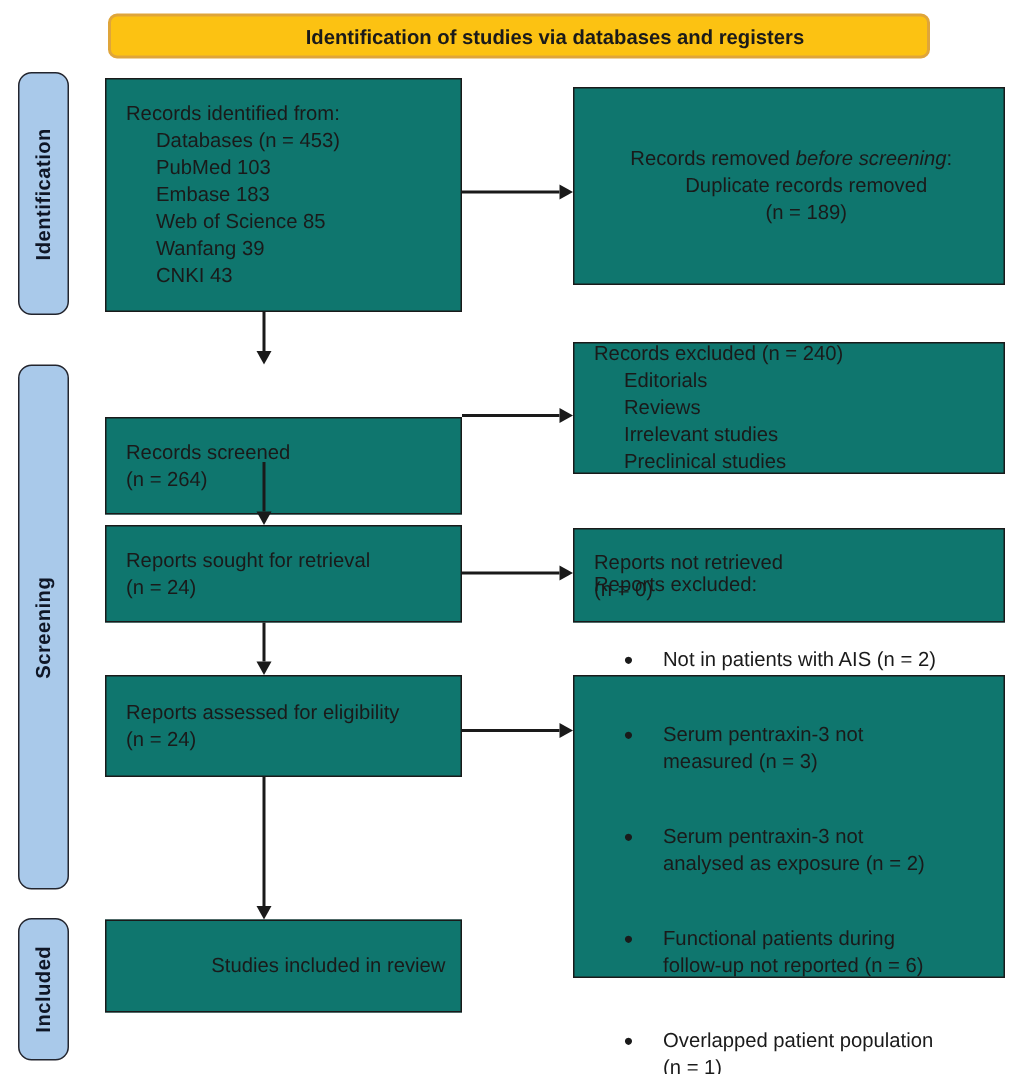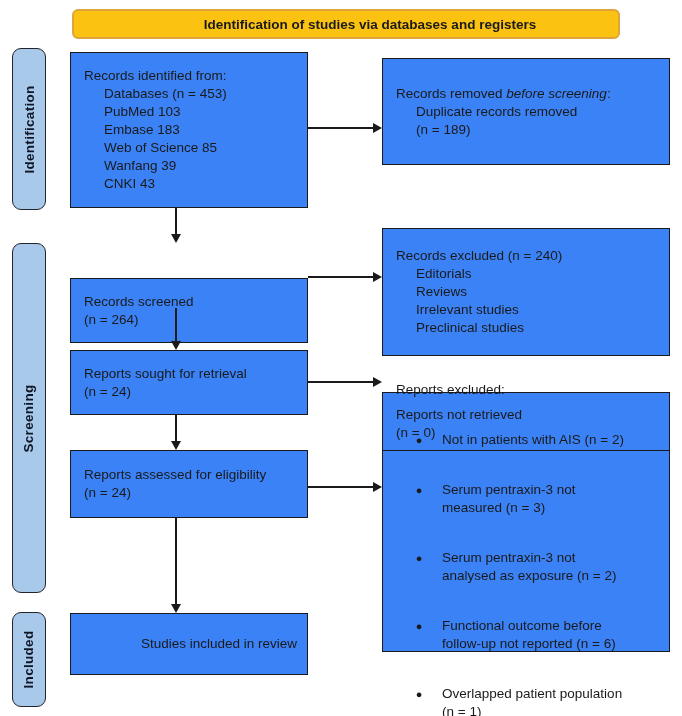--- a/index.html
+++ b/index.html
@@ -30,35 +30,35 @@
   }
   .stage span{
     transform:rotate(-90deg);white-space:nowrap;
     font-weight:bold;font-size:13.5px;letter-spacing:.3px;color:#0F1626;
   }
   .stage.identification{top:48px;height:162px;}
   .stage.screening{top:243px;height:350px;}
   .stage.included{top:612px;height:95px;}
 
   .box{
-    position:absolute;background:#3b82f6;border:1.5px solid var(--box-border);
+    position:absolute;background:#0f766e;border:1.5px solid var(--box-border);
     box-sizing:border-box;font-size:13.5px;line-height:18px;
     display:flex;flex-direction:column;justify-content:center;
     padding:8px 10px 8px 13px;
   }
   .col-l{left:70px;width:238px;}
   .col-r{left:382px;width:288px;}
   .b1{top:52px;height:156px;}
   .b2{top:243px;height:65px;margin-top:35px;}
   .b3{top:350px;height:65px;}
   .b4{top:450px;height:68px;}
   .b5{top:613px;height:62px;align-items:flex-end;}
-  .r1{top:58px;height:107px;}
-  .r2{top:228px;height:128px;}
-  .r3{top:352px;height:63px;margin-top:40px;}
+  .r1{top:58px;height:132px;align-items:center;}
+  .r2{top:228px;height:88px;}
+  .r3{top:352px;height:63px;}
   .r4{top:450px;height:202px;gap:32px;}
 
   .indent{padding-left:20px;}
   .it{font-style:italic;}
 
   .bullet{display:flex;align-items:flex-start;}
   .bullet .dot{flex:0 0 46px;text-align:center;font-size:11px;line-height:18px;}
   .bullet .btxt{flex:1 1 auto;padding-right:4px;}
 
   .arrow-h{position:absolute;height:1.5px;background:var(--box-border);}
@@ -164,21 +164,21 @@
     <div class="bullet">
       <span class="dot">●</span>
       <span class="btxt">
         <div>Serum pentraxin-3 not</div>
         <div>analysed as exposure (n = 2)</div>
       </span>
     </div>
     <div class="bullet">
       <span class="dot">●</span>
       <span class="btxt">
-        <div>Functional outcome before</div>
+        <div>Functional patients during</div>
         <div>follow-up not reported (n = 6)</div>
       </span>
     </div>
     <div class="bullet">
       <span class="dot">●</span>
       <span class="btxt">
         <div>Overlapped patient population</div>
         <div>(n = 1)</div>
       </span>
     </div>

